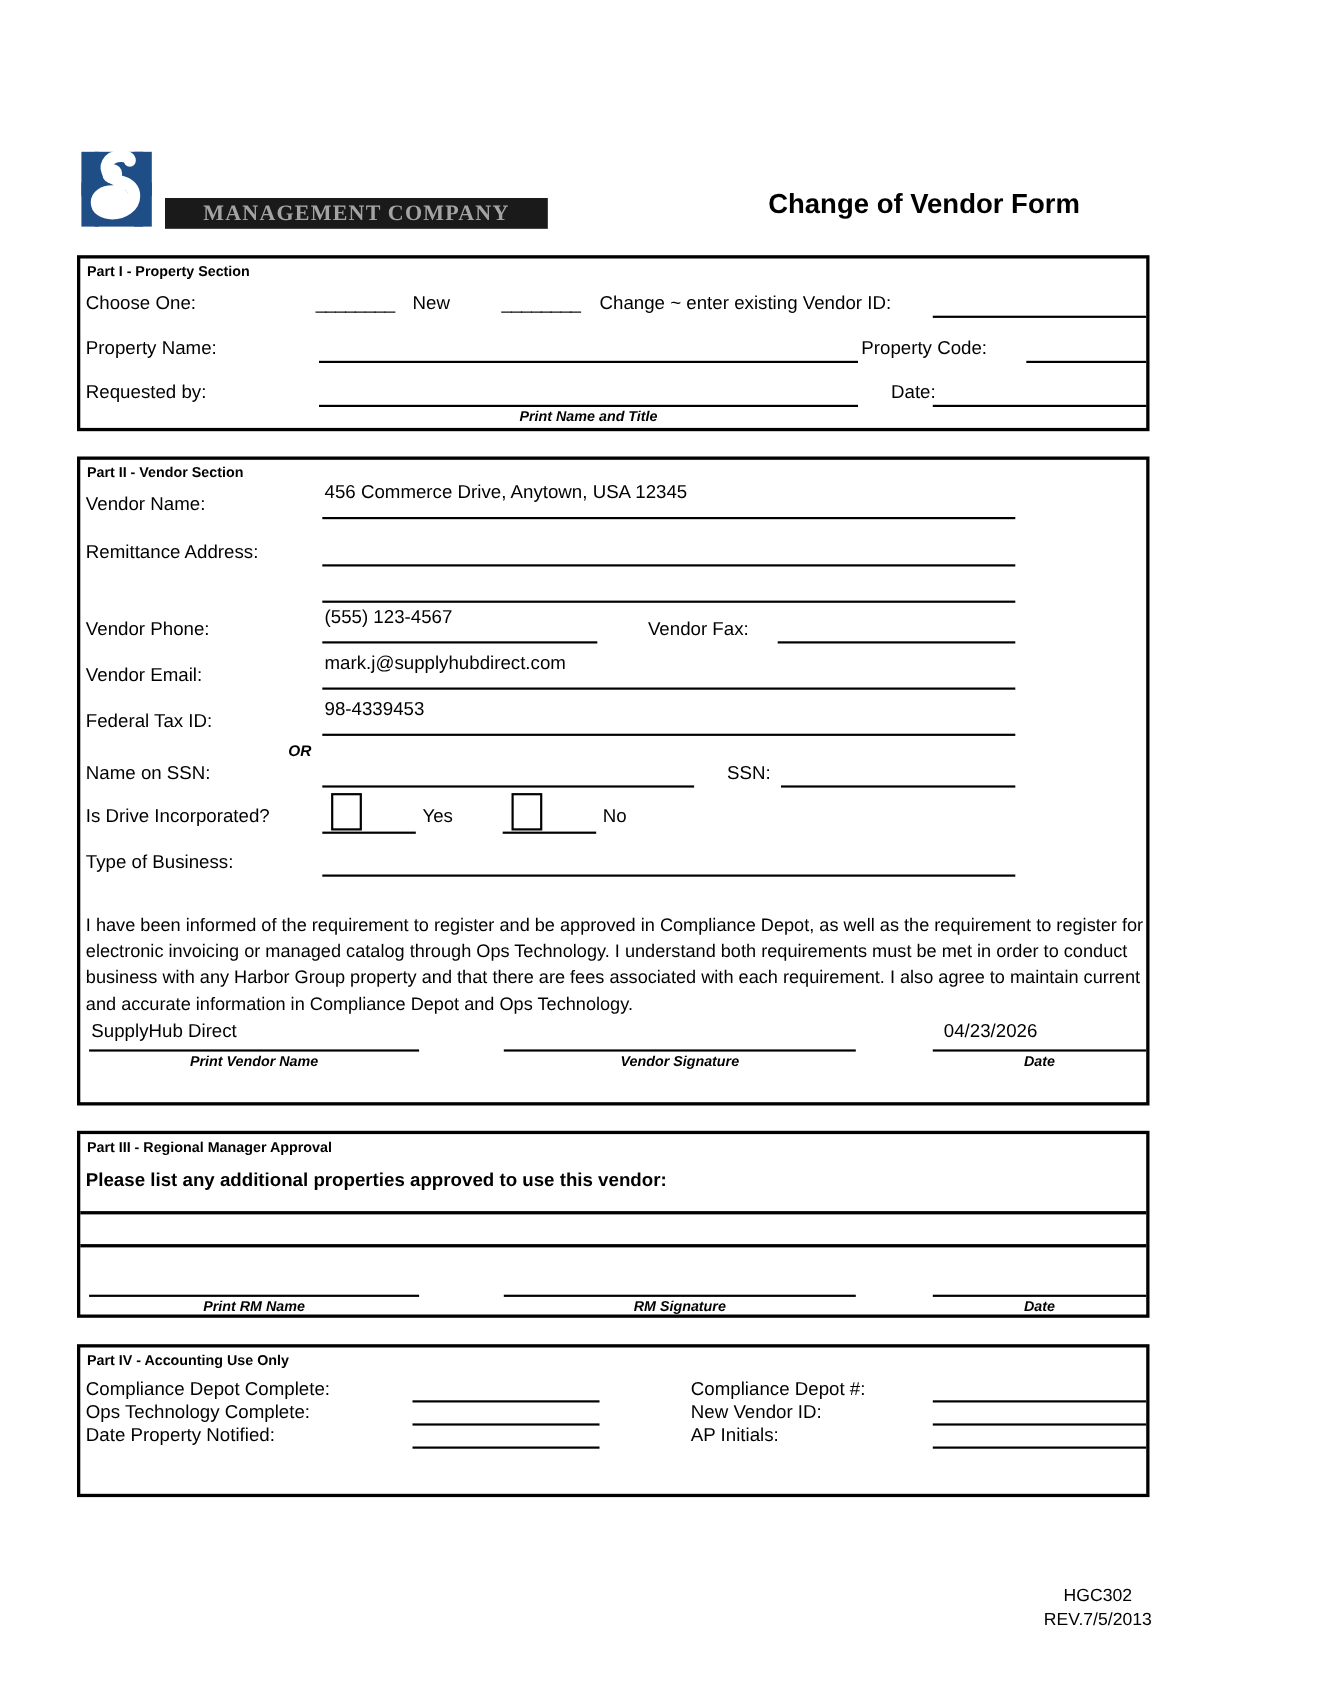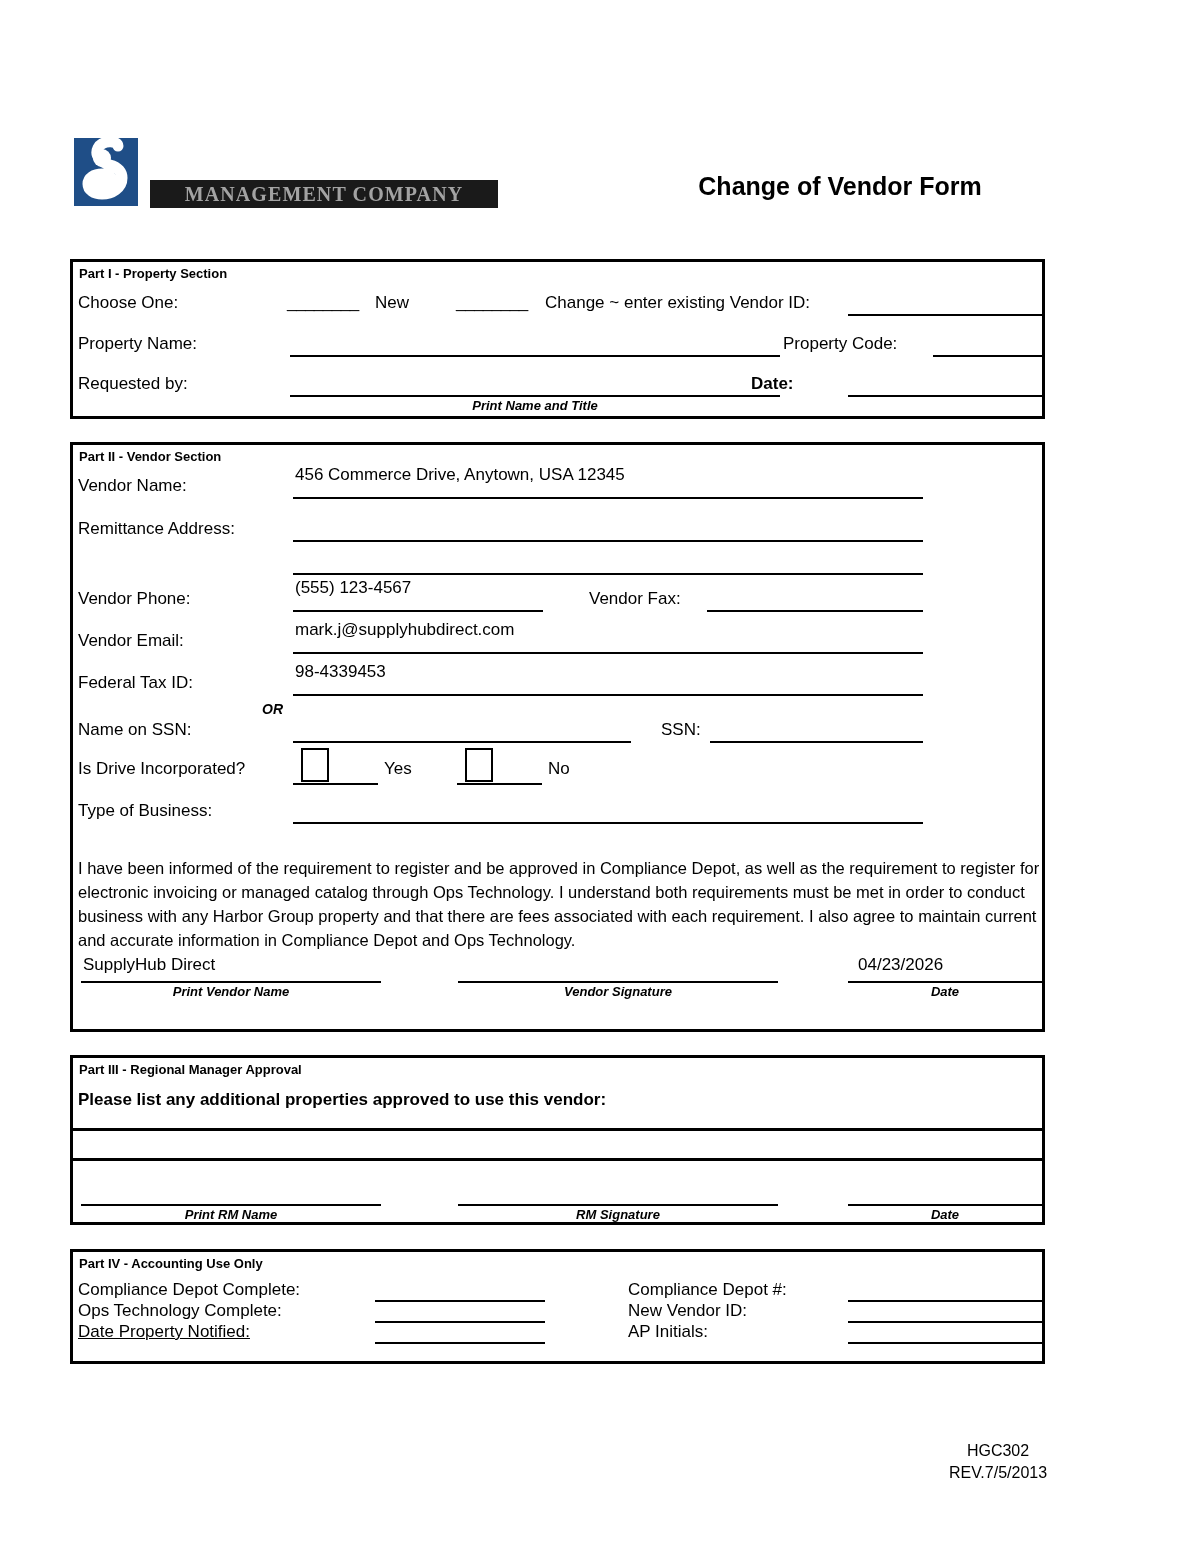--- a/index.html
+++ b/index.html
@@ -89,21 +89,20 @@
   }
 
   
   .sbox {
     position: absolute;
     left: 70px;
     width: 975px;
     border: 3px solid #000000;
     box-sizing: border-box;
     background: #ffffff;
-    margin-top: 27px;
   }
   .part-label {
     position: absolute;
     left: 6px;
     font-size: 13px;
     font-weight: bold;
     white-space: nowrap;
   }
 
   
@@ -205,21 +204,21 @@
     <div class="fill" style="left:220px; top:69px;"></div>
     <div class="rule" style="left:217px; top:93px; width:490px;"></div>
     <div class="lbl" style="left:710px; top:72px;">Property Code:</div>
     <div class="fill" style="left:863px; top:69px;"></div>
     <div class="rule" style="left:860px; top:93px; width:109px;"></div>
 
     <div class="lbl" style="left:5px; top:112px;">Requested by:</div>
     <div class="fill" style="left:220px; top:109px;"></div>
     <div class="rule" style="left:217px; top:133px; width:490px;"></div>
     <div class="cap" style="left:217px; top:136px; width:490px;">Print Name and Title</div>
-    <div class="lbl" style="left:678px; top:112px;font-weight:bold;">Date:</div>
+    <div class="lbl" style="left:737px; top:112px;">Date:</div>
     <div class="fill" style="left:778px; top:109px;"></div>
     <div class="rule" style="left:775px; top:133px; width:194px;"></div>
   </div>
 
   <div class="sbox" style="top:415px; height:590px;">
     <div class="part-label" style="top:4px;">Part II - Vendor Section</div>
 
     <div class="lbl" style="left:5px; top:31px;">Vendor Name:</div>
     <div class="fill" style="left:222px; top:20px;">456 Commerce Drive, Anytown, USA 12345</div>
     <div class="rule" style="left:220px; top:52px; width:630px;"></div>
@@ -303,32 +302,32 @@
 
     <div class="rule" style="left:385px; top:146px; width:320px;"></div>
     <div class="cap" style="left:385px; top:149px; width:320px;">RM Signature</div>
     <div class="fill" style="left:390px; top:124px;"></div>
 
     <div class="rule" style="left:775px; top:146px; width:194px;"></div>
     <div class="cap" style="left:775px; top:149px; width:194px;">Date</div>
     <div class="fill" style="left:785px; top:124px;"></div>
   </div>
 
-  <div class="sbox" style="top:1222px; height:115px;">
+  <div class="sbox" style="top:1222px; height:139px;">
     <div class="part-label" style="top:4px;">Part IV - Accounting Use Only</div>
 
     <div class="lbl" style="left:5px; top:28px;">Compliance Depot Complete:</div>
     <div class="fill" style="left:305px; top:26px;"></div>
     <div class="rule" style="left:302px; top:48px; width:170px;"></div>
 
     <div class="lbl" style="left:5px; top:49px;">Ops Technology Complete:</div>
     <div class="fill" style="left:305px; top:47px;"></div>
     <div class="rule" style="left:302px; top:69px; width:170px;"></div>
 
-    <div class="lbl" style="left:5px; top:70px;text-decoration:underline;">Date Property Notified:</div>
+    <div class="lbl" style="left:5px; top:70px;">Date Property Notified:</div>
     <div class="fill" style="left:305px; top:68px;"></div>
     <div class="rule" style="left:302px; top:90px; width:170px;"></div>
 
     <div class="lbl" style="left:555px; top:28px;">Compliance Depot #:</div>
     <div class="fill" style="left:778px; top:26px;"></div>
     <div class="rule" style="left:775px; top:48px; width:194px;"></div>
 
     <div class="lbl" style="left:555px; top:49px;">New Vendor ID:</div>
     <div class="fill" style="left:778px; top:47px;"></div>
     <div class="rule" style="left:775px; top:69px; width:194px;"></div>

